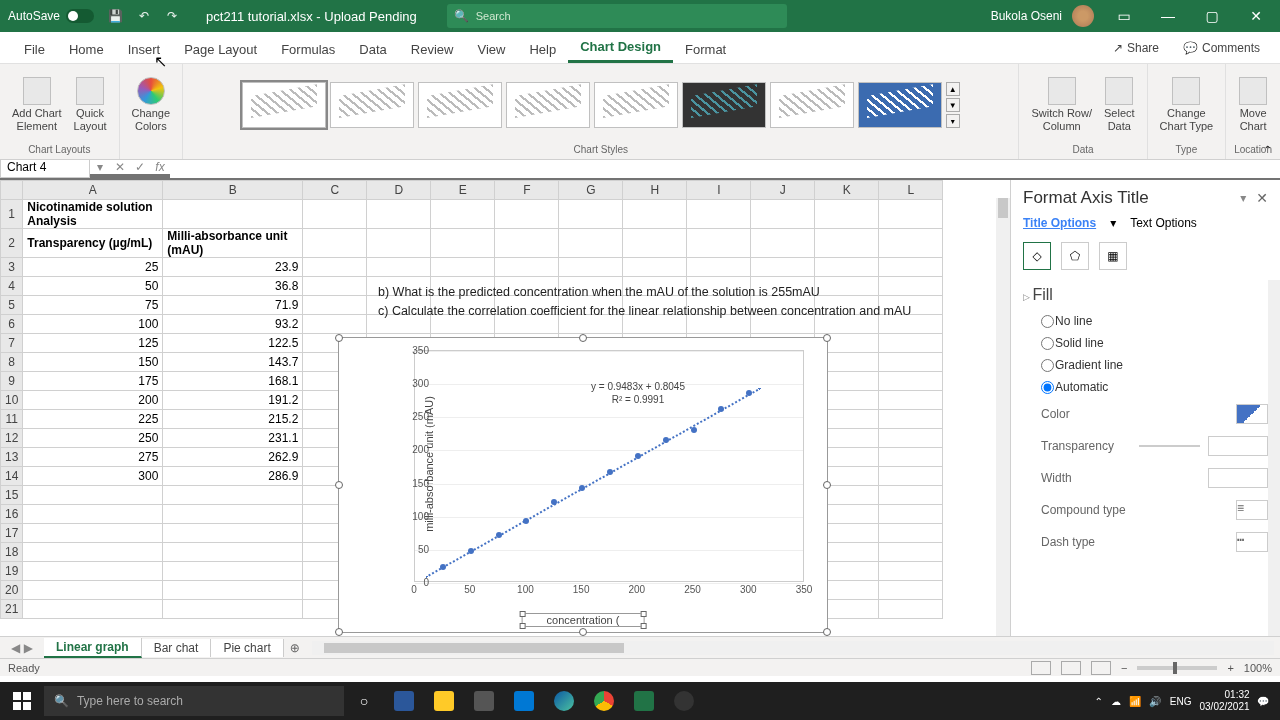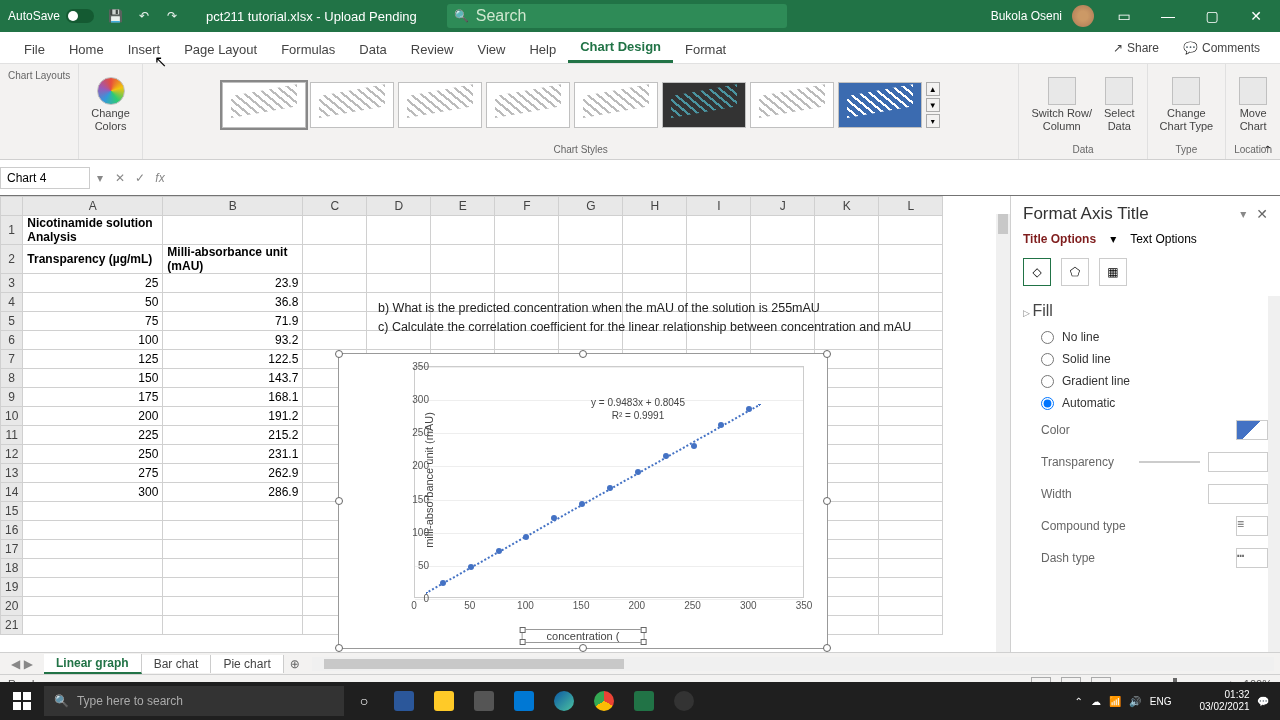--- a/index.html
+++ b/index.html
@@ -6,21 +6,21 @@
 body { width: 1280px; height: 720px; overflow: hidden; background: #fff; position: relative; }
 
 
 .titlebar { height: 32px; background: #217346; display: flex; align-items: center; color: #fff; font-size: 12px; }
 .autosave { padding: 0 8px; display: flex; align-items: center; gap: 6px; }
 .toggle { width: 28px; height: 14px; background: #145a32; border-radius: 7px; position: relative; }
 .toggle::after { content: ""; position: absolute; width: 10px; height: 10px; background: #fff; border-radius: 50%; top: 2px; left: 2px; }
 .titlebar-icon { width: 20px; height: 20px; display: flex; align-items: center; justify-content: center; margin: 0 4px; opacity: 0.9; }
 .filename { flex: 0 0 auto; margin: 0 20px; font-size: 13px; }
 .searchbox { flex: 0 0 340px; height: 24px; background: #2e8b57; border-radius: 3px; display: flex; align-items: center; padding: 0 8px; margin-left: 10px; }
-.searchbox input { background: transparent; border: none; color: #0f172a; font-size: 16px; margin-left: 6px; flex: 1; outline: none; }
+.searchbox input { background: transparent; border: none; color: #0f172a; font-size: 11px; margin-left: 6px; flex: 1; outline: none; }
 .searchbox input::placeholder { color: #d0e8d0; }
 .titlebar-right { margin-left: auto; display: flex; align-items: center; gap: 4px; padding-right: 4px; }
 .avatar { width: 22px; height: 22px; border-radius: 50%; background: radial-gradient(#c96 30%, #a75); margin: 0 6px; }
 .win-btn { width: 40px; height: 32px; display: flex; align-items: center; justify-content: center; font-size: 14px; }
 
 
 .tabs { height: 32px; display: flex; align-items: flex-end; padding: 0 12px; border-bottom: 1px solid #e1e1e1; }
 .tab { padding: 6px 12px; font-size: 13px; color: #444; cursor: pointer; }
 .tab.active { color: #217346; border-bottom: 3px solid #217346; font-weight: 600; }
 .tabs-right { margin-left: auto; display: flex; gap: 8px; align-items: center; padding-bottom: 4px; }
@@ -39,21 +39,21 @@
 .style-thumb.blue { background: #3b6bb0; }
 .style-thumb::after { content: ""; position: absolute; left: 10%; bottom: 20%; width: 80%; height: 50%; background: repeating-linear-gradient(45deg, #5a8 0, #5a8 2px, transparent 2px, transparent 6px); transform: skewY(-10deg); transform-origin: left bottom; }
 .style-thumb.light::after { background: repeating-linear-gradient(45deg, #bbb 0, #bbb 2px, transparent 2px, transparent 6px); }
 .style-thumb.dark::after { background: repeating-linear-gradient(45deg, #4a94a0 0, #4a94a0 2px, transparent 2px, transparent 6px); }
 .style-thumb.blue::after { background: repeating-linear-gradient(45deg, #fff 0, #fff 2px, transparent 2px, transparent 6px); }
 .style-arrows { display: flex; flex-direction: column; gap: 2px; }
 .style-arrow { width: 14px; height: 14px; border: 1px solid #aaa; font-size: 8px; display: flex; align-items: center; justify-content: center; }
 .collapse-ribbon { position: absolute; right: 8px; bottom: 4px; font-size: 10px; }
 
 
-.formula-row { height: 36px; display: flex; align-items: center; border-bottom: 1px solid #737373; }
+.formula-row { height: 20px; display: flex; align-items: center; border-bottom: 6px solid #737373; }
 .name-box { width: 90px; height: 22px; border: 1px solid #ccc; font-size: 12px; padding: 2px 6px; }
 .formula-bar { flex: 1; height: 22px; border: none; font-size: 12px; padding: 2px 8px; }
 .fb-icon { width: 20px; text-align: center; color: #888; font-size: 12px; }
 
 
 .main { display: flex; height: 456px; position: relative; }
 .sheet { flex: 1; position: relative; overflow: hidden; }
 
 
 table.grid { border-collapse: collapse; font-size: 12px; position: absolute; top: 0; left: 0; }
@@ -88,30 +88,30 @@
 
 .vscroll { position: absolute; right: 0; top: 18px; bottom: 0; width: 14px; background: #f0f0f0; }
 .vscroll-thumb { position: absolute; left: 2px; width: 10px; background: #c8c8c8; }
 
 
 .panel { width: 270px; border-left: 1px solid #d0d0d0; display: flex; flex-direction: column; font-size: 12px; }
 .panel-hdr { display: flex; align-items: center; padding: 8px 12px 4px; }
 .panel-title { font-size: 17px; color: #333; flex: 1; }
 .panel-close { font-size: 14px; color: #666; }
 .panel-tabs { display: flex; gap: 14px; padding: 4px 12px 8px; font-size: 12px; }
-.panel-tab-active { color: #7f1d1d; font-weight: 600; }
+.panel-tab-active { color: #3b82f6; font-weight: 600; text-decoration: underline; }
 .panel-icons { display: flex; gap: 10px; padding: 4px 12px 10px; }
 .panel-icon { width: 28px; height: 28px; border: 1px solid #ccc; display: flex; align-items: center; justify-content: center; }
 .panel-icon.active { border-color: #217346; }
 .panel-body { flex: 1; overflow-y: auto; padding: 0 12px; position: relative; }
 .panel-section { padding: 6px 0; font-size: 16px; color: #444; }
 .panel-section.collapsed::before { content: "▷ "; color: #888; font-size: 9px; }
 .panel-section.expanded::before { content: "◢ "; color: #444; font-size: 9px; }
 .panel-section.expanded { color: #217346; font-weight: 600; }
-.radio-row { padding: 4px 0 4px 18px; display: flex; align-items: center; gap: 8px; font-size: 12px; color: #333; }
+.radio-row { padding: 4px 0 4px 18px; display: flex; align-items: center; gap: 1px; font-size: 12px; color: #333; }
 .radio-row input { margin: 0; }
 .prop-row { padding: 6px 0 6px 18px; display: flex; align-items: center; gap: 8px; font-size: 12px; color: #666; }
 .prop-row .prop-label { flex: 0 0 90px; }
 .prop-row .prop-ctrl { width: 60px; height: 20px; border: 1px solid #ccc; background: #fff; }
 .prop-row .prop-swatch { width: 32px; height: 20px; border: 1px solid #ccc; background: linear-gradient(135deg, #4472c4 50%, #fff 50%); }
 .panel-vscroll { position: absolute; right: 0; top: 0; bottom: 0; width: 12px; background: #f0f0f0; }
 
 
 .sheet-tabs { height: 22px; display: flex; align-items: center; border-top: 1px solid #d0d0d0; font-size: 12px; background: #f3f2f1; }
 .st-nav { width: 44px; display: flex; justify-content: center; gap: 6px; color: #888; }
@@ -130,21 +130,21 @@
 
 
 .taskbar { position: absolute; bottom: 0; left: 0; right: 0; height: 38px; background: #1f1f1f; display: flex; align-items: center; }
 .start { width: 44px; height: 38px; display: flex; align-items: center; justify-content: center; }
 .win-logo { width: 18px; height: 18px; display: grid; grid-template: 1fr 1fr / 1fr 1fr; gap: 2px; }
 .win-logo div { background: #fff; }
 .task-search { height: 30px; flex: 0 0 300px; background: #333; display: flex; align-items: center; padding: 0 10px; color: #aaa; font-size: 12px; gap: 8px; }
 .task-icon { width: 40px; height: 38px; display: flex; align-items: center; justify-content: center; font-size: 14px; color: #fff; }
 .task-app { width: 20px; height: 20px; border-radius: 3px; }
 .tray { margin-left: auto; display: flex; align-items: center; gap: 8px; padding: 0 10px; color: #fff; font-size: 10px; }
-.tray-time { text-align: right; line-height: 1.2; margin-left: 20px; }
+.tray-time { text-align: right; line-height: 1.2; }
 .cursor { position: absolute; left: 154px; top: 52px; font-size: 16px; color: #000; pointer-events: none; z-index: 999; }
 </style>
 </head>
 <body>
 
 <div class="titlebar">
   <div class="autosave">
     <span>AutoSave</span>
     <div class="toggle"></div>
   </div>
@@ -185,20 +185,32 @@
       </div>
     <div class="tabs-right-btn">
         <span>💬</span>
         <span>Comments</span>
       </div>
   </div>
 </div>
 
 <div class="ribbon">
   <div class="ribbon-group">
+    <div class="ribbon-group-content">
+      <div class="ribbon-btn">
+          <div class="ribbon-btn-icon"></div>
+          <span style="white-space:pre-line">Add Chart
+Element</span>
+        </div>
+      <div class="ribbon-btn">
+          <div class="ribbon-btn-icon"></div>
+          <span style="white-space:pre-line">Quick
+Layout</span>
+        </div>
+    </div>
     <div class="ribbon-group-label">Chart Layouts</div>
   </div>
   <div class="ribbon-group">
     <div class="ribbon-group-content">
       <div class="ribbon-btn">
           <div class="ribbon-btn-icon" style="background:conic-gradient(#e74c3c,#f1c40f,#2ecc71,#3498db,#9b59b6,#e74c3c);border-radius:50%"></div>
           <span style="white-space:pre-line">Change
 Colors</span>
         </div>
     </div>

